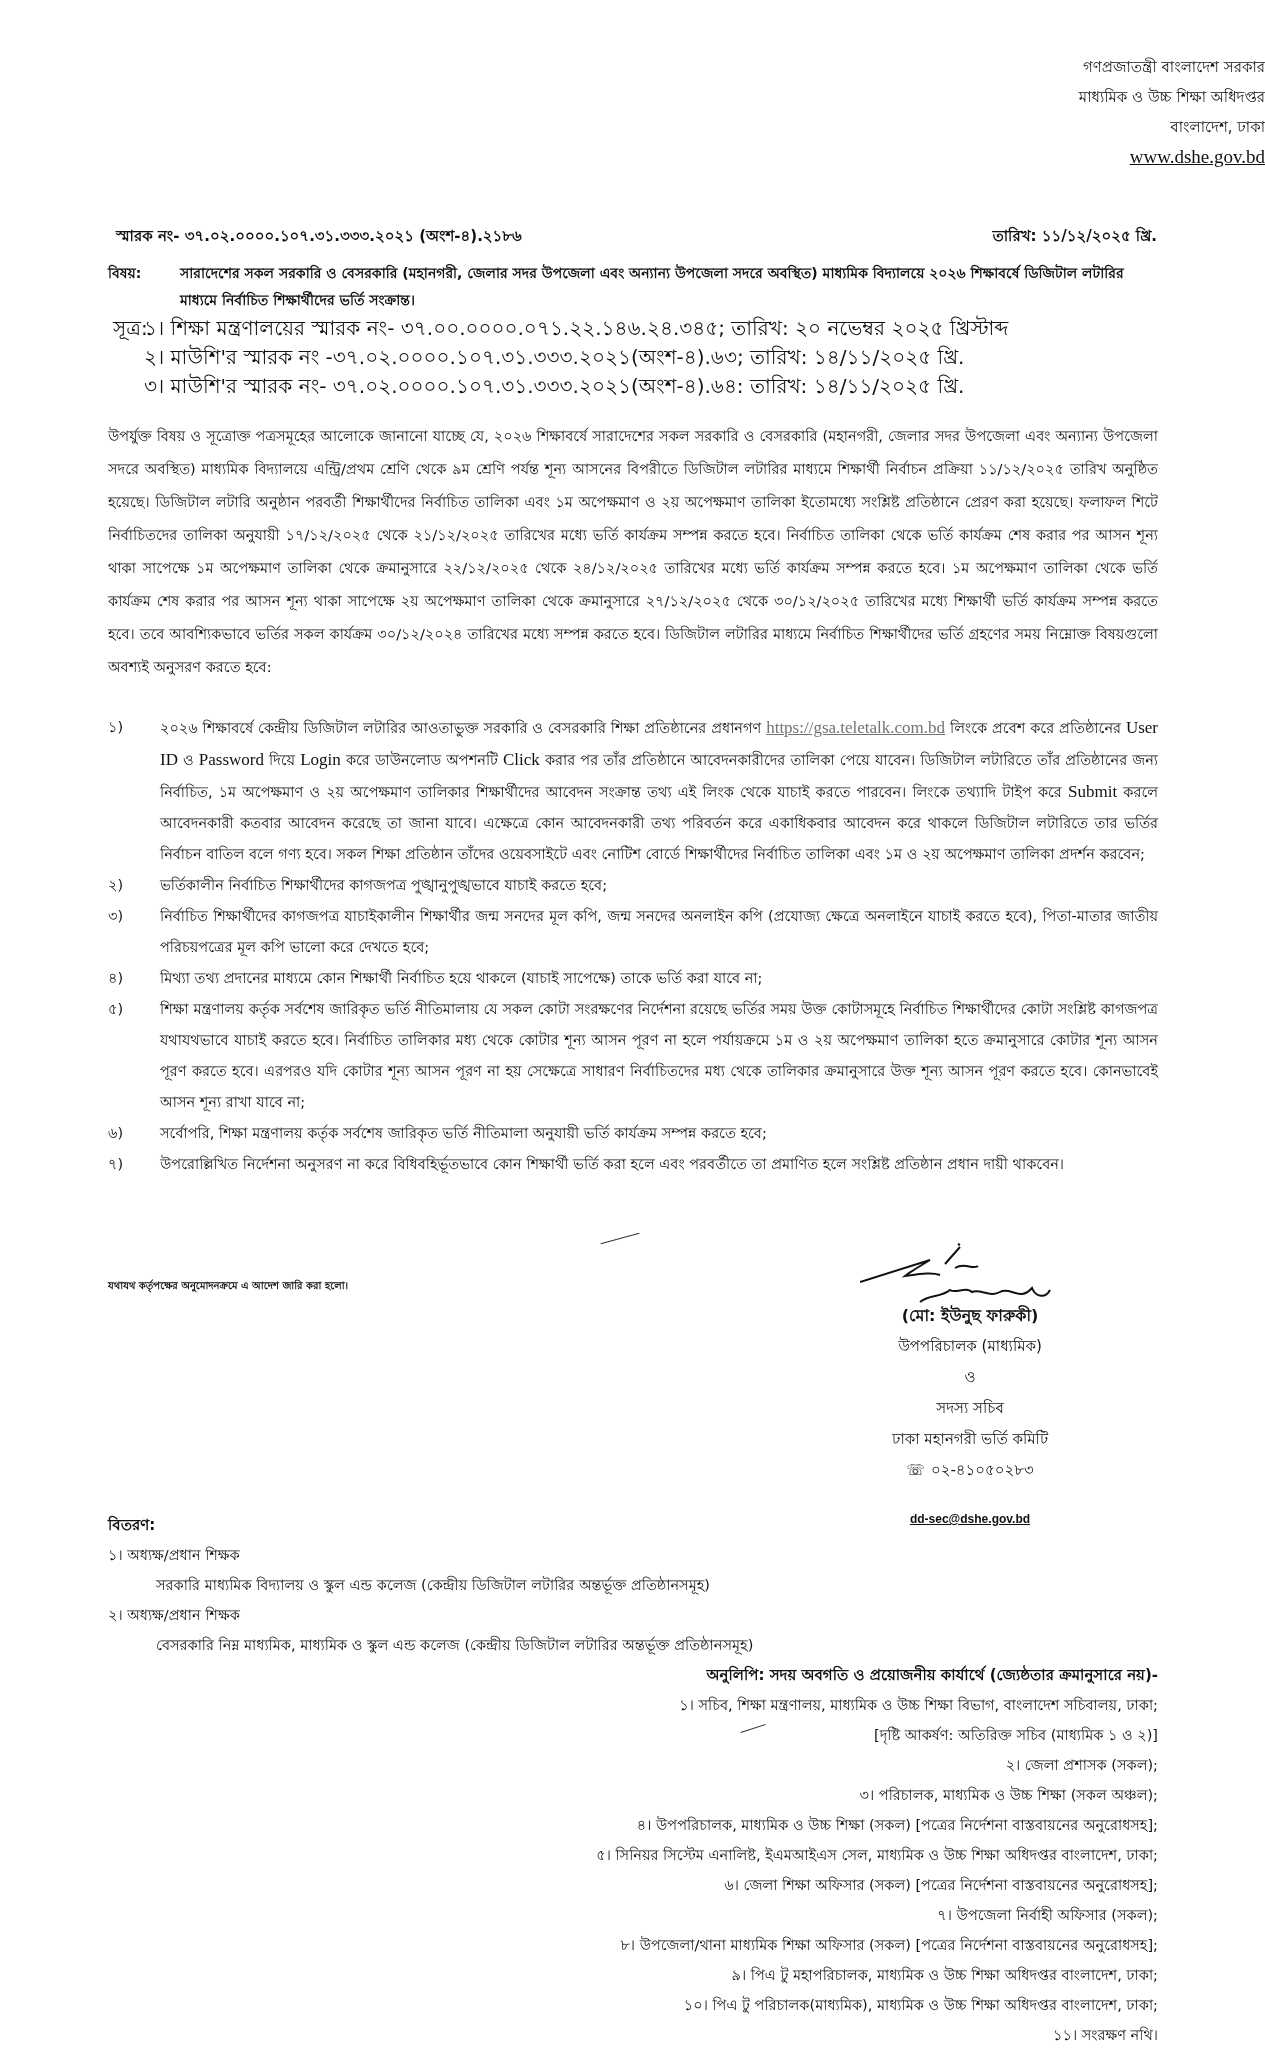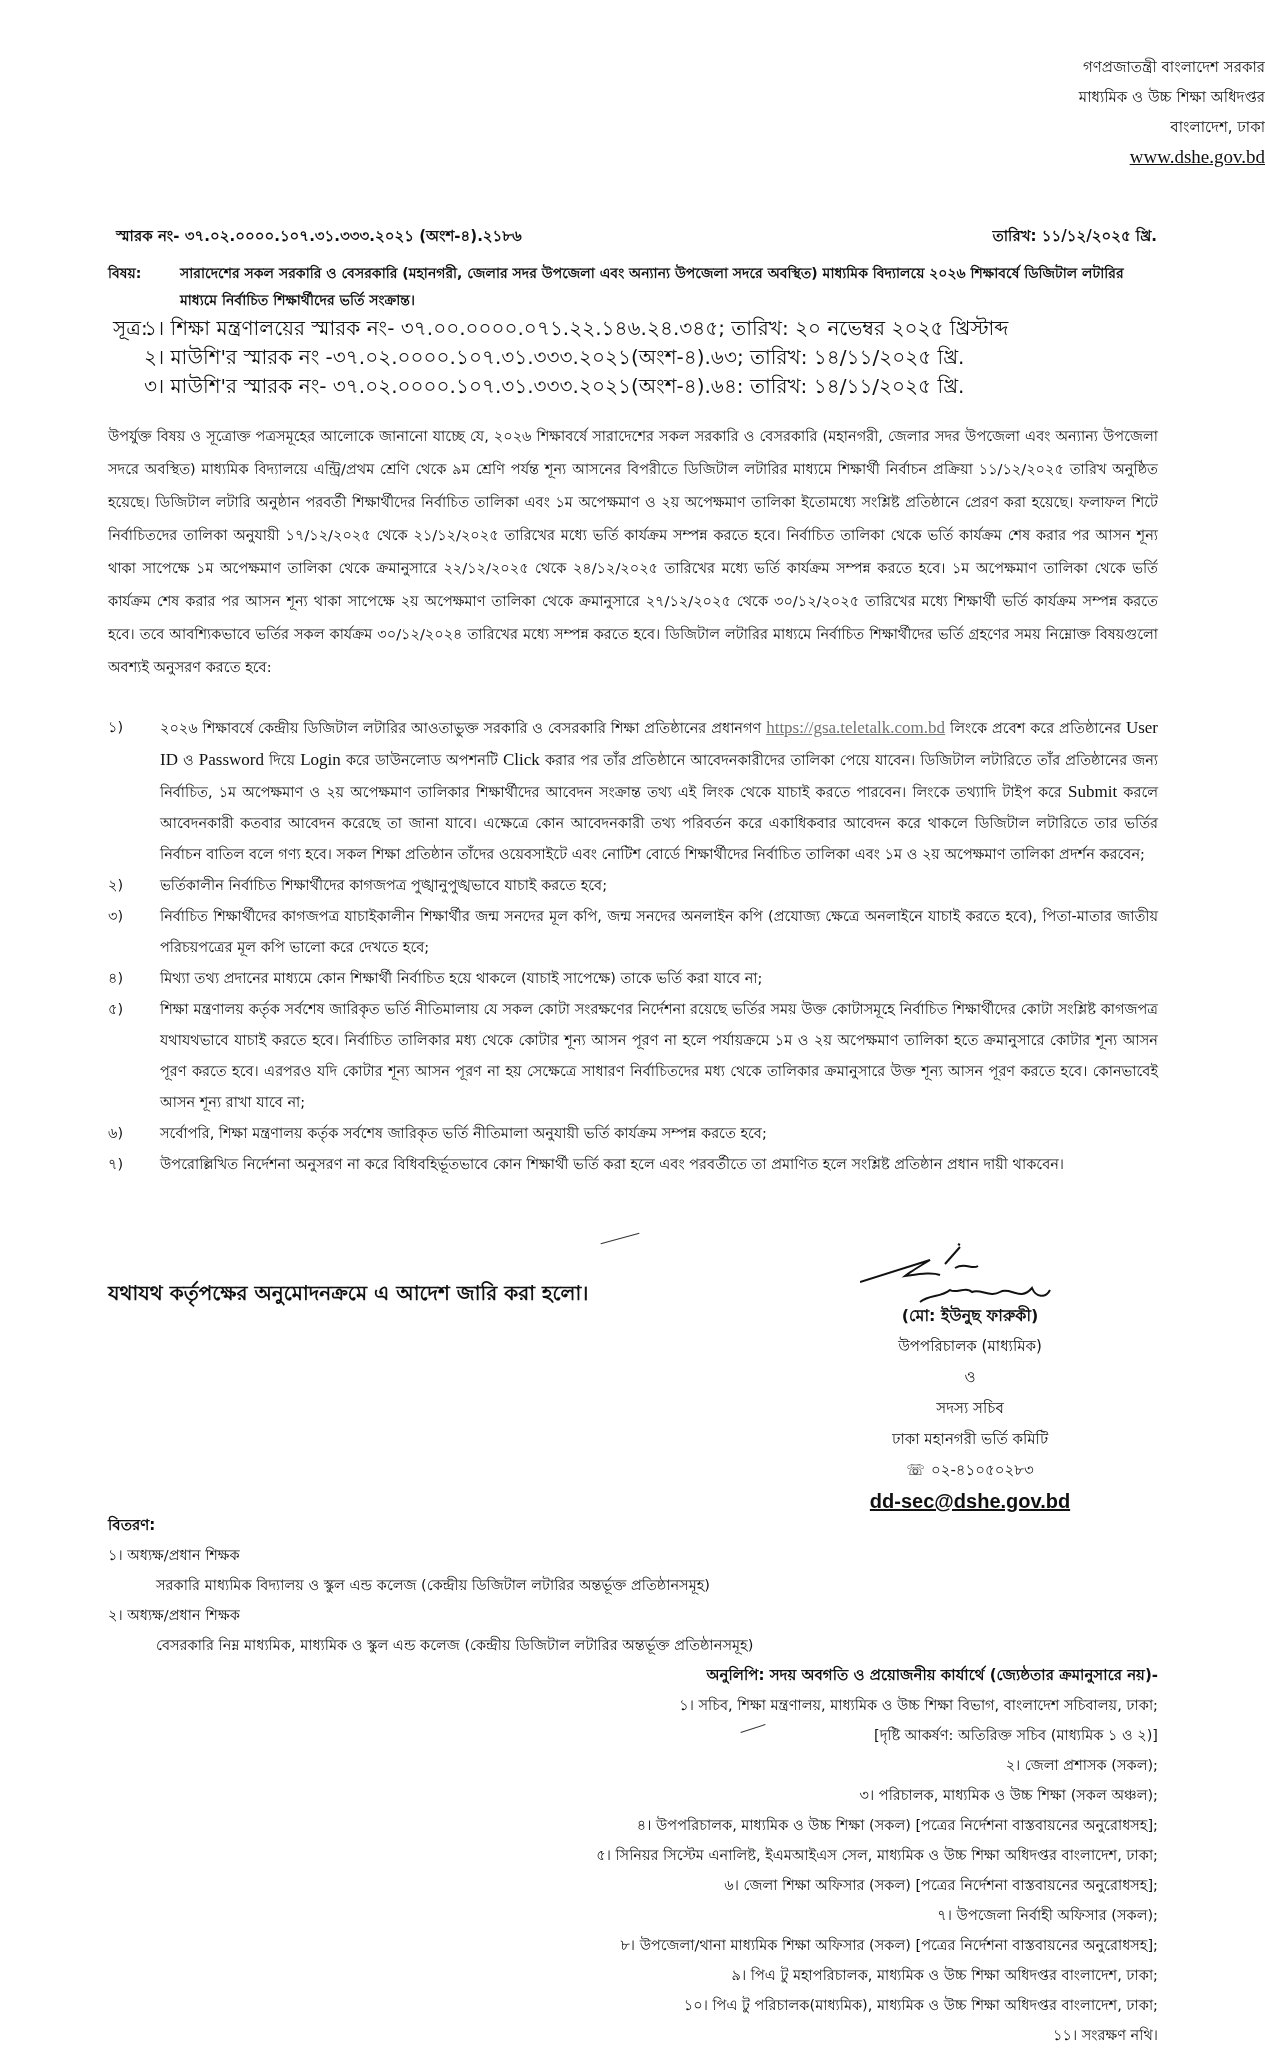--- a/index.html
+++ b/index.html
@@ -37,28 +37,28 @@
     font-size: 14.5px; line-height: 33px; text-align: justify;
   }
   .items {
     position: absolute; left: 108px; top: 712px; width: 1050px;
     font-size: 14.5px; line-height: 31px;
   }
   .item { position: relative; padding-left: 52px; text-align: justify; }
   .item .num { position: absolute; left: 0; top: 0; }
   .item a { color: #737373; text-decoration: underline; font-family: "Liberation Serif", serif; font-size: 17px; }
   .latin { font-family: "Liberation Serif", serif; font-size: 17px; }
-  .approval { left: 108px; top: 1278px; font-size: 20px; }
+  .approval { left: 108px; top: 1278px; font-size: 10px; }
   .signature { position: absolute; left: 860px; top: 1242px; width: 260px; height: 70px; }
   .sigblock {
     position: absolute; left: 820px; top: 1300px; width: 300px; text-align: center;
     font-size: 15px; line-height: 31px;
   }
   .sigblock .name { font-weight: bold; font-size: 16px; }
-  .sigblock .email { font-family: "Liberation Sans", sans-serif; font-weight: bold; text-decoration: underline; font-size: 20px; }
+  .sigblock .email { font-family: "Liberation Sans", sans-serif; font-weight: bold; text-decoration: underline; font-size: 12px; margin-top: 18px; }
   .phone-icon { display: inline-block; margin-right: 6px; }
   .dist { position: absolute; left: 108px; top: 1510px; width: 1050px; font-size: 14.5px; line-height: 30px; }
   .dist .title { font-weight: bold; font-size: 15px; }
   .dist .sub { padding-left: 48px; }
   .copies { position: absolute; left: 108px; top: 1660px; width: 1050px; font-size: 14.5px; line-height: 30px; text-align: right; }
   .copies .title { font-weight: bold; font-size: 15px; }
   .copies .note { padding-left: 20px; }
   .mark { position: absolute; background: #333; height: 1px; }
 </style>
 </head>

